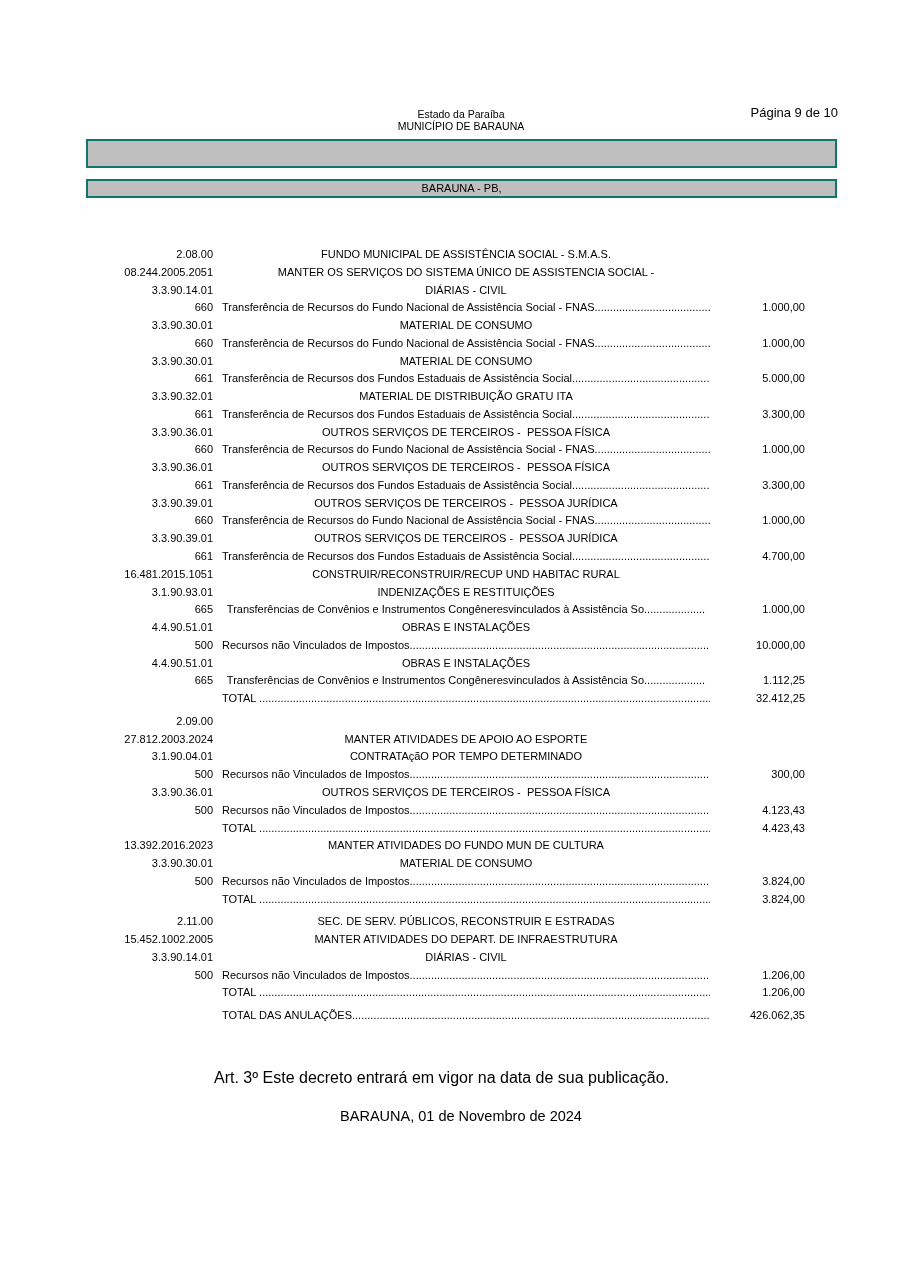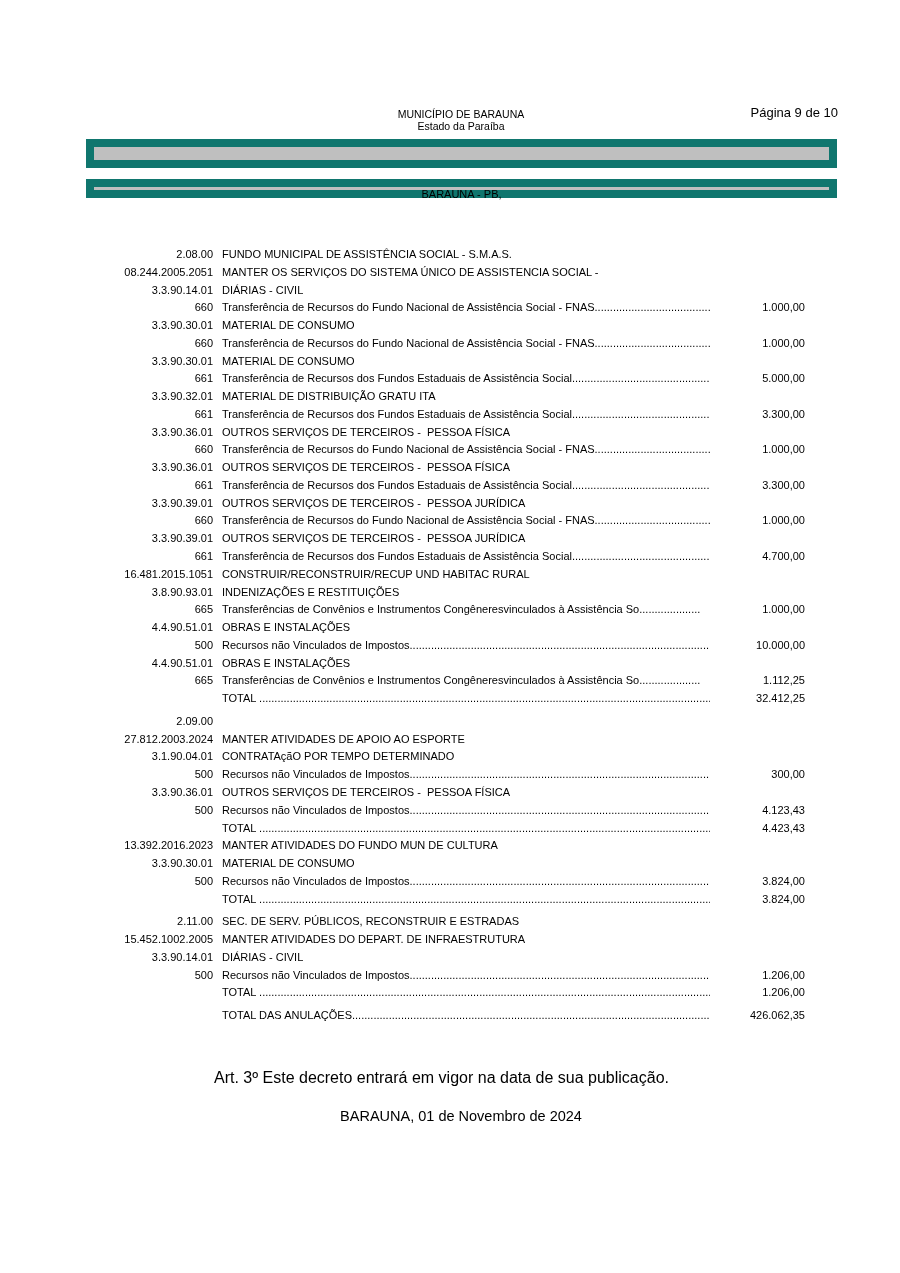--- a/index.html
+++ b/index.html
@@ -12,51 +12,51 @@
   .header-block {
     position: absolute; left: 22px; top: 109px; width: 878px;
     text-align: center; font-size: 10.5px; line-height: 11.5px;
   }
   .page-number {
     position: absolute; top: 105px; right: 62px;
     font-size: 13px; line-height: 15px;
   }
   .gray-bar {
     position: absolute; left: 86px; width: 751px;
-    background: #bfbfbf; border: 8px solid #0f766e;
+    background: #bfbfbf; border: 2px solid #0f766e;
   }
   .bar-1 { top: 139px; height: 29px; }
   .bar-2 {
     top: 179px; height: 19px; font-size: 11px; line-height: 14px;
     text-align: center;
   }
   .budget-table { position: absolute; left: 0; top: 241px; width: 805px; }
   .row {
     display: flex; height: 17.78px; line-height: 17.78px;
     font-size: 11px; white-space: pre;
   }
   .row.section { margin-top: 5px; }
   .row.grand-total { margin-top: 5px; }
   .code { width: 213px; flex-shrink: 0; text-align: right; }
-  .desc { margin-left: 9px; width: 488px; flex-shrink: 0; overflow: hidden; white-space: pre; }
+  .desc { margin-left: 9px; width: 488px; flex-shrink: 0; overflow: hidden; white-space: pre; text-align: center; }
   .value { flex: 1; text-align: right; }
   .article-line {
     position: absolute; left: 214px; top: 1069px; font-size: 16px; line-height: 17px;
   }
   .date-line {
     position: absolute; left: 22px; top: 1108px; width: 878px;
     text-align: center; font-size: 14.5px; line-height: 17px;
   }
 </style>
 </head>
 <body>
 
 <div class="header-block">
+  <div>Estado da Paraíba</div>
   <div>MUNICÍPIO DE BARAUNA</div>
-  <div>Estado da Paraíba</div>
 </div>
 
 <div class="page-number">Página 9 de 10</div>
 
 <div class="gray-bar bar-1"></div>
 <div class="gray-bar bar-2">BARAUNA - PB,</div>
 
 <div class="budget-table">
     <div class="row section"><span class="code">2.08.00</span><span class="desc">FUNDO MUNICIPAL DE ASSISTÊNCIA SOCIAL - S.M.A.S.</span><span class="value"></span></div>
     <div class="row activity"><span class="code">08.244.2005.2051</span><span class="desc">MANTER OS SERVIÇOS DO SISTEMA ÚNICO DE ASSISTENCIA SOCIAL -</span><span class="value"></span></div>
@@ -70,21 +70,21 @@
     <div class="row detail"><span class="code">661</span><span class="desc">Transferência de Recursos dos Fundos Estaduais de Assistência Social.......................................................</span><span class="value">3.300,00</span></div>
     <div class="row element"><span class="code">3.3.90.36.01</span><span class="desc">OUTROS SERVIÇOS DE TERCEIROS -  PESSOA FÍSICA</span><span class="value"></span></div>
     <div class="row detail"><span class="code">660</span><span class="desc">Transferência de Recursos do Fundo Nacional de Assistência Social - FNAS..................................................</span><span class="value">1.000,00</span></div>
     <div class="row element"><span class="code">3.3.90.36.01</span><span class="desc">OUTROS SERVIÇOS DE TERCEIROS -  PESSOA FÍSICA</span><span class="value"></span></div>
     <div class="row detail"><span class="code">661</span><span class="desc">Transferência de Recursos dos Fundos Estaduais de Assistência Social.......................................................</span><span class="value">3.300,00</span></div>
     <div class="row element"><span class="code">3.3.90.39.01</span><span class="desc">OUTROS SERVIÇOS DE TERCEIROS -  PESSOA JURÍDICA</span><span class="value"></span></div>
     <div class="row detail"><span class="code">660</span><span class="desc">Transferência de Recursos do Fundo Nacional de Assistência Social - FNAS..................................................</span><span class="value">1.000,00</span></div>
     <div class="row element"><span class="code">3.3.90.39.01</span><span class="desc">OUTROS SERVIÇOS DE TERCEIROS -  PESSOA JURÍDICA</span><span class="value"></span></div>
     <div class="row detail"><span class="code">661</span><span class="desc">Transferência de Recursos dos Fundos Estaduais de Assistência Social.......................................................</span><span class="value">4.700,00</span></div>
     <div class="row activity"><span class="code">16.481.2015.1051</span><span class="desc">CONSTRUIR/RECONSTRUIR/RECUP UND HABITAC RURAL</span><span class="value"></span></div>
-    <div class="row element"><span class="code">3.8.90.93.01</span><span class="desc">INDENIZAÇÕES E RESTITUIÇÕES</span><span class="value"></span></div>
+    <div class="row element"><span class="code">3.1.90.93.01</span><span class="desc">INDENIZAÇÕES E RESTITUIÇÕES</span><span class="value"></span></div>
     <div class="row detail"><span class="code">665</span><span class="desc">Transferências de Convênios e Instrumentos Congêneresvinculados à Assistência So....................</span><span class="value">1.000,00</span></div>
     <div class="row element"><span class="code">4.4.90.51.01</span><span class="desc">OBRAS E INSTALAÇÕES</span><span class="value"></span></div>
     <div class="row detail"><span class="code">500</span><span class="desc">Recursos não Vinculados de Impostos..................................................................................................................................................</span><span class="value">10.000,00</span></div>
     <div class="row element"><span class="code">4.4.90.51.01</span><span class="desc">OBRAS E INSTALAÇÕES</span><span class="value"></span></div>
     <div class="row detail"><span class="code">665</span><span class="desc">Transferências de Convênios e Instrumentos Congêneresvinculados à Assistência So....................</span><span class="value">1.112,25</span></div>
     <div class="row total"><span class="code"></span><span class="desc">TOTAL ..........................................................................................................................................................................................................................</span><span class="value">32.412,25</span></div>
     <div class="row section"><span class="code">2.09.00</span><span class="value"></span></div>
     <div class="row activity"><span class="code">27.812.2003.2024</span><span class="desc">MANTER ATIVIDADES DE APOIO AO ESPORTE</span><span class="value"></span></div>
     <div class="row element"><span class="code">3.1.90.04.01</span><span class="desc">CONTRATAçãO POR TEMPO DETERMINADO</span><span class="value"></span></div>
     <div class="row detail"><span class="code">500</span><span class="desc">Recursos não Vinculados de Impostos..................................................................................................................................................</span><span class="value">300,00</span></div>

